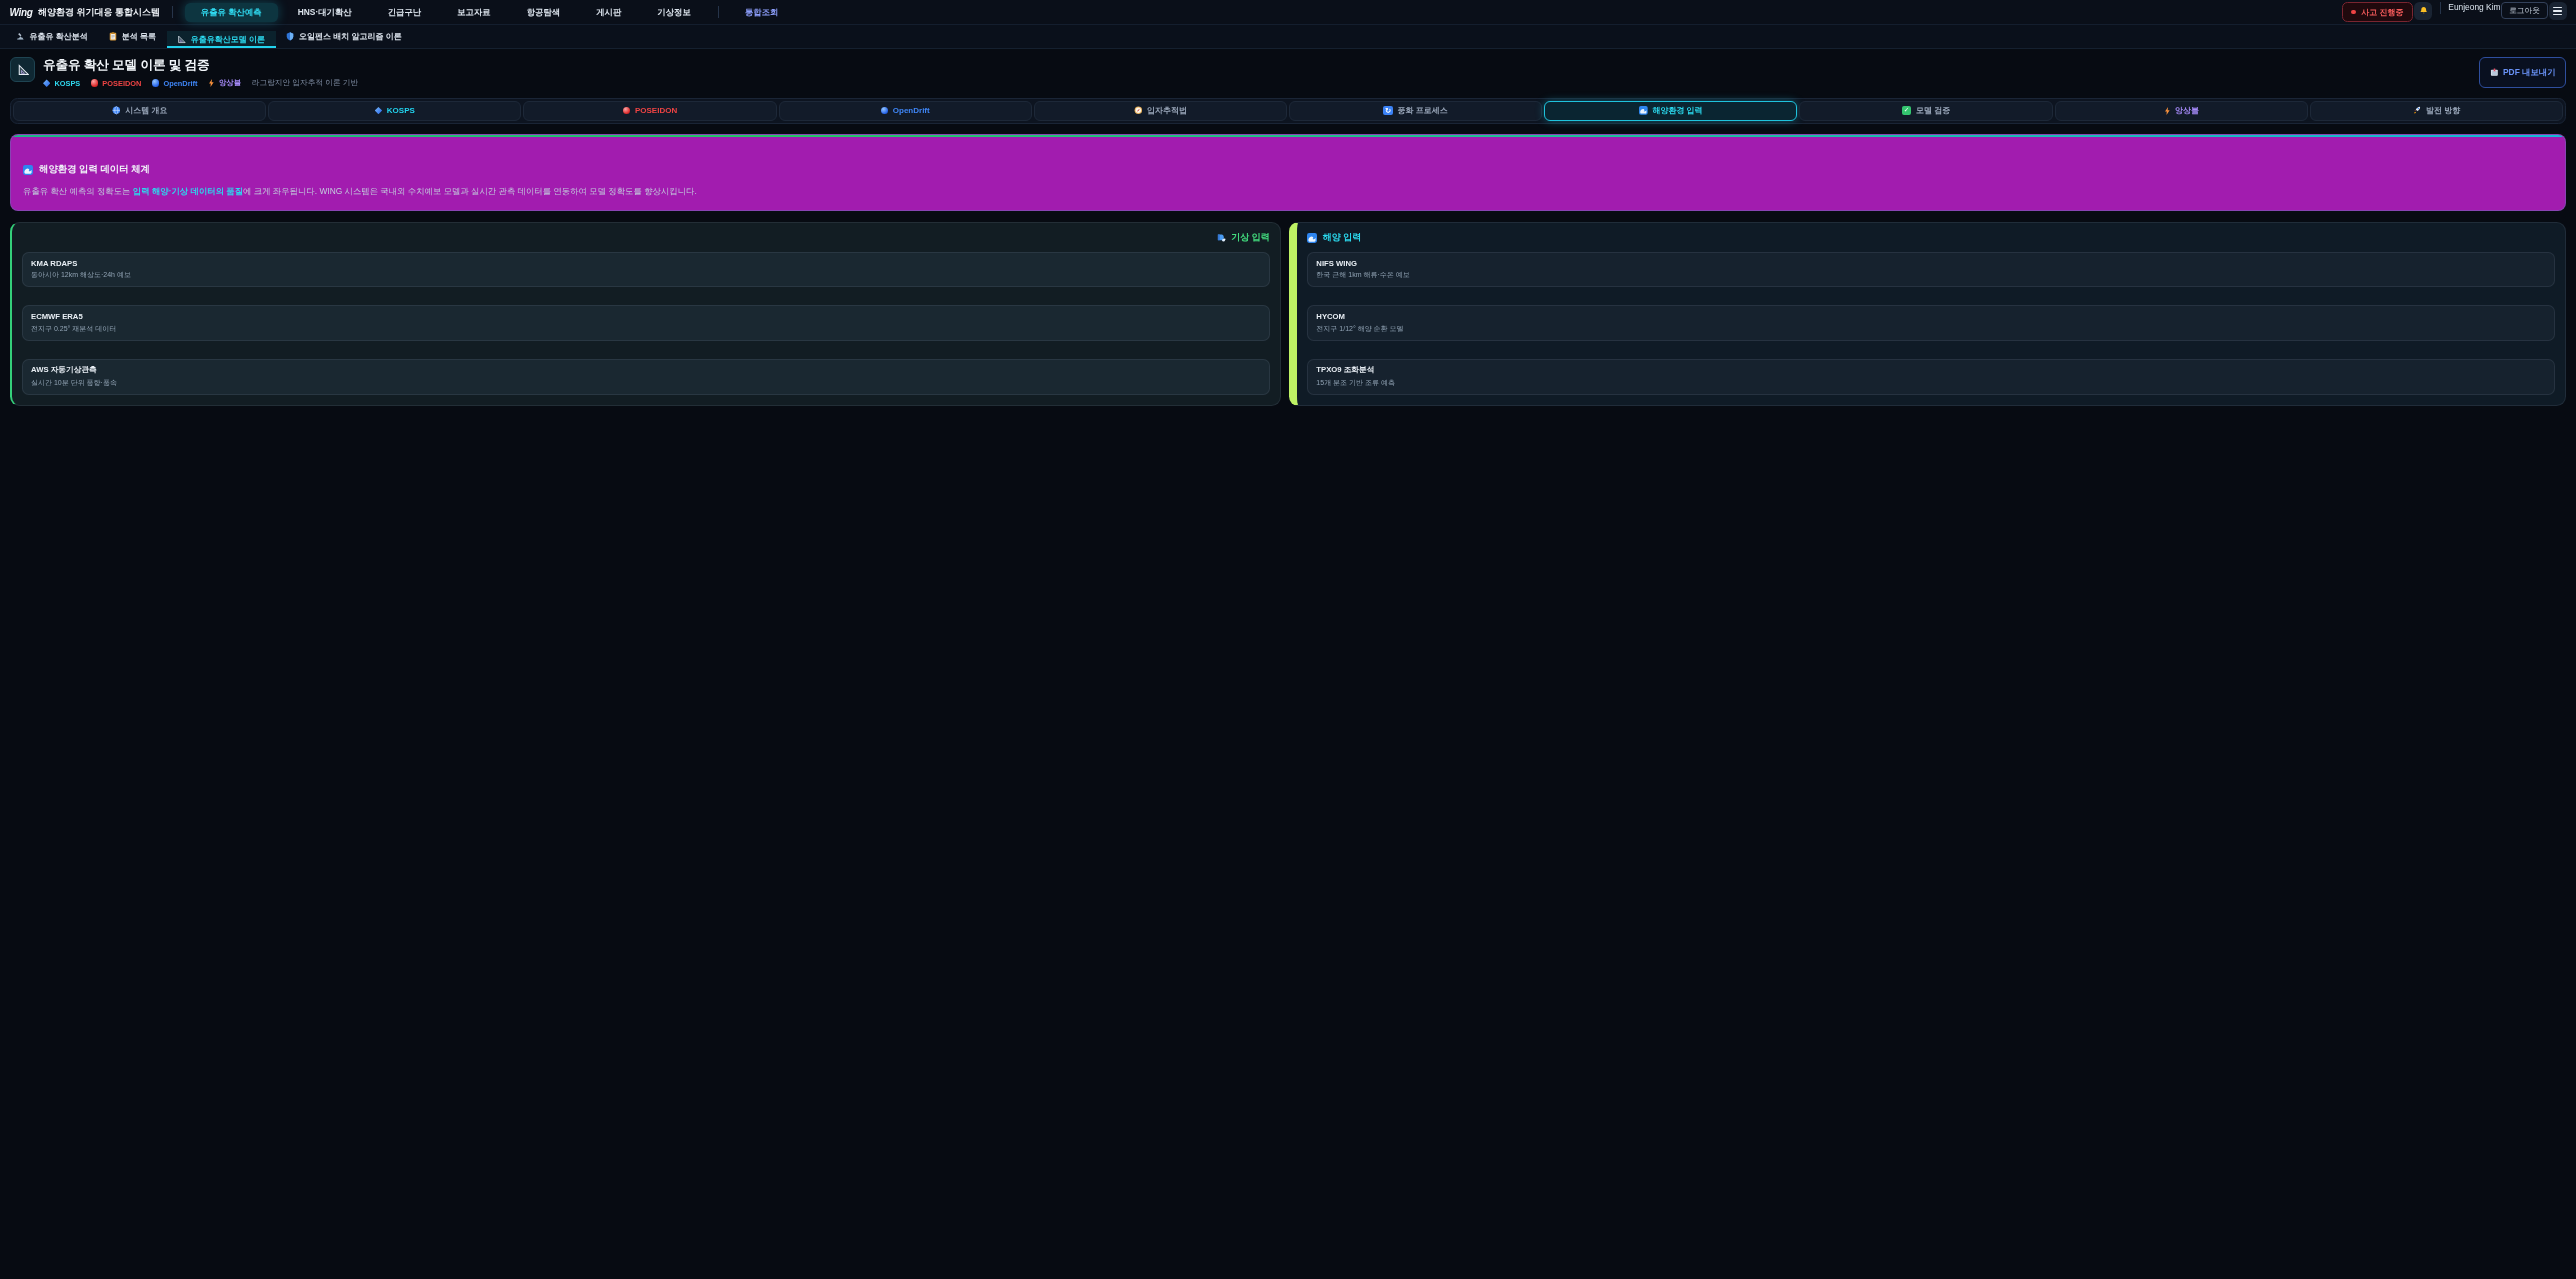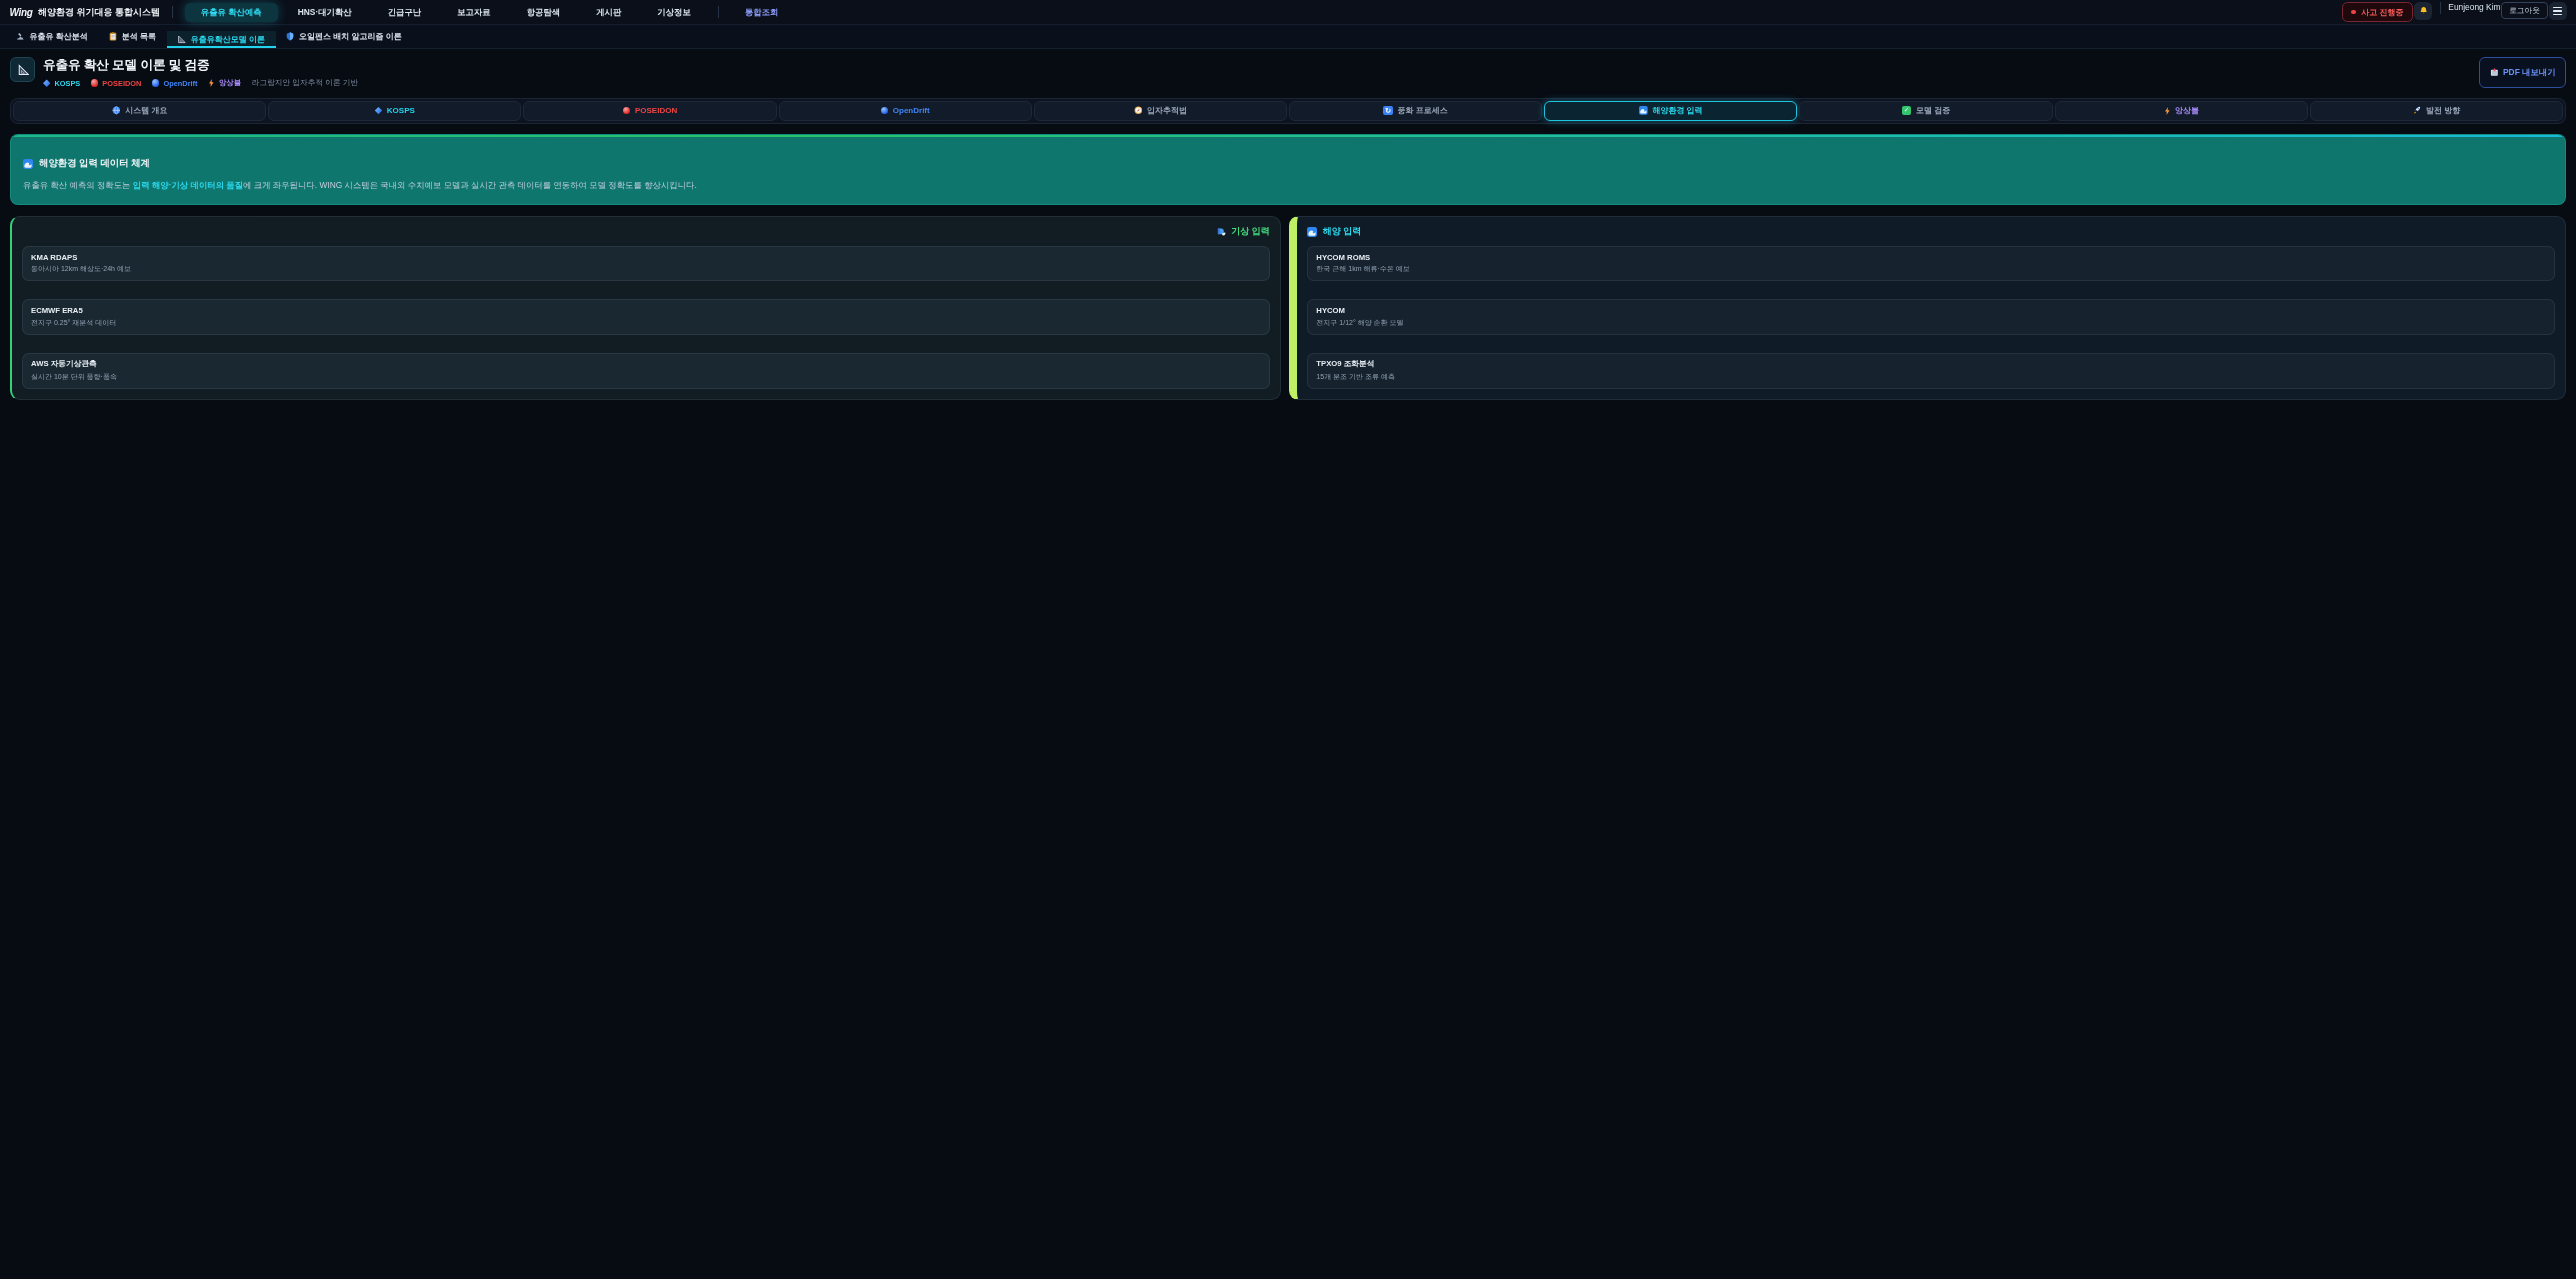--- a/index.html
+++ b/index.html
@@ -94,22 +94,22 @@
   .tab.c-red { color: #ef4444; }
   .tab.c-blue { color: #3f86f6; }
   .tab.c-purple { color: #a78bfa; }
   .tab.active {
     background: #0a2531; border-color: #1fc3dd; color: #2bd9ee;
     box-shadow: 0 0 8px rgba(34,211,238,.35);
   }
 
   
   .intro {
-    margin-top: 10.7px; background: #0f766e; border: 0.7px solid rgba(45,212,191,.22);
-    border-radius: 8px; padding: 22px 12px 12px; position: relative; overflow: hidden;
+    margin-top: 10.7px; background: #a21caf; border: 0.7px solid rgba(45,212,191,.22);
+    border-radius: 8px; padding: 28px 12px 12px; position: relative; overflow: hidden;
   }
   .intro::before {
     content: ""; position: absolute; top: 0; left: 0; right: 0; height: 2px;
     background: linear-gradient(90deg, #1db789 0%, #27c468 30%, #16b9d8 100%);
   }
   .intro-head { display: flex; align-items: center; gap: 6px; font-size: 9.4px; font-weight: 800; color: #f1f5f9; }
   .intro-body { margin-top: 8.7px; font-size: 8.4px; color: #c2cedd; line-height: 1.55; }
   .intro-highlight { color: #2bd9ee; font-weight: 700; }
 
   
@@ -404,21 +404,21 @@
         <span class="ic">
           <svg width="10" height="10" viewBox="0 0 14 14">
             <rect width="14" height="14" rx="3" fill="#2e86f0"></rect>
             <path d="M2 8.6c1.6-3.8 4.6-4.6 6.2-3 1 1 .6 2.5-.8 2.9 2.6.7 4.2-.8 4.6-2v4.1c0 .9-.7 1.6-1.6 1.6H3.6C2.7 12.2 2 11.5 2 10.6z" fill="#eaf4ff"></path>
           </svg>
         </span>
         <span>해양 입력</span>
       </div>
       <div class="card-items">
         <div class="card-item">
-          <div class="item-name">HYCOM ROMS</div>
+          <div class="item-name">NIFS WING</div>
           <div class="item-desc">한국 근해 1km 해류·수온 예보</div>
         </div>
         <div class="card-item">
           <div class="item-name">HYCOM</div>
           <div class="item-desc">전지구 1/12° 해양 순환 모델</div>
         </div>
         <div class="card-item">
           <div class="item-name">TPXO9 조화분석</div>
           <div class="item-desc">15개 분조 기반 조류 예측</div>
         </div>

